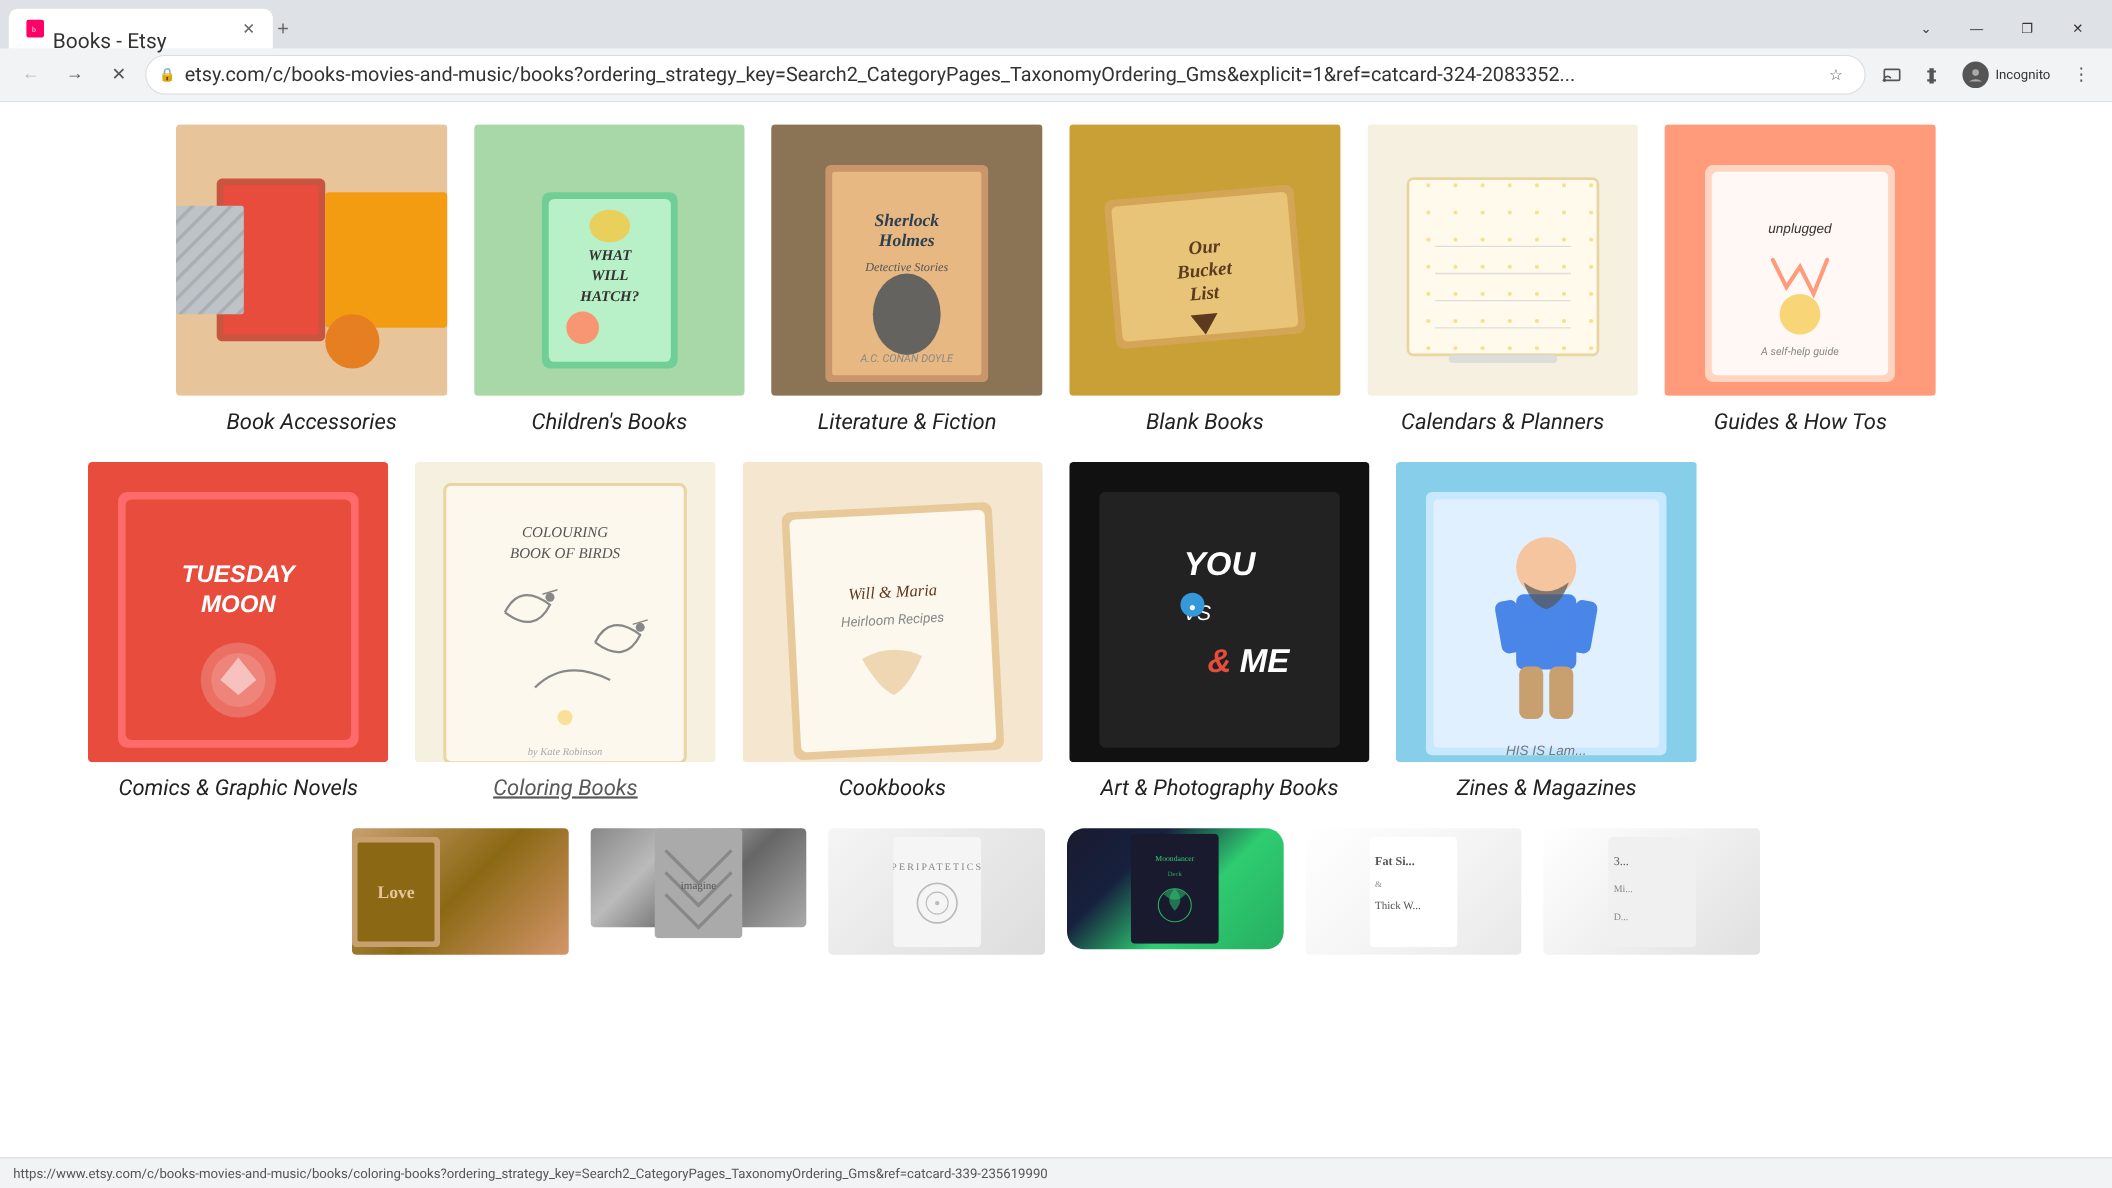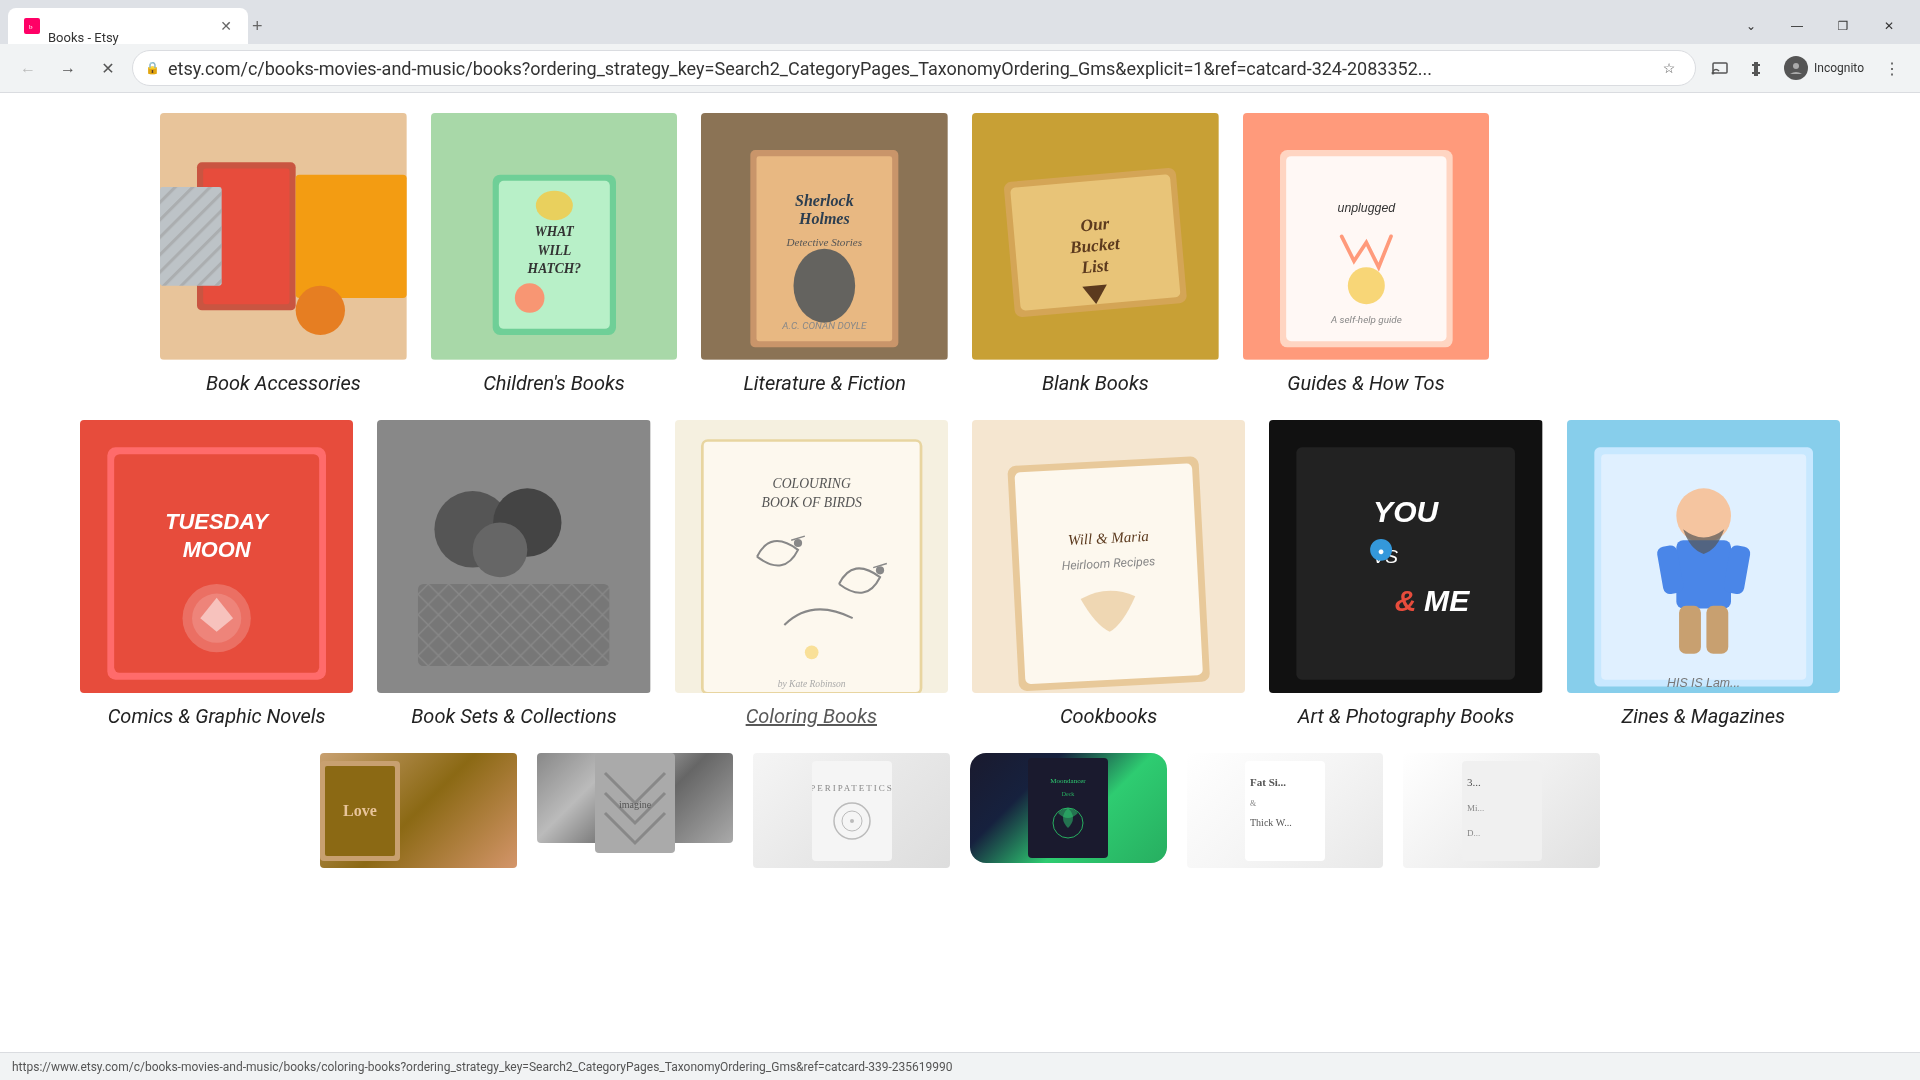--- a/index.html
+++ b/index.html
@@ -3,21 +3,21 @@
   <meta charset="utf-8">
   <style>
     * { margin: 0; padding: 0; box-sizing: border-box; }
     body { font-family: -apple-system, BlinkMacSystemFont, 'Segoe UI', Roboto, sans-serif; background: #fff; width: 1920px; height: 1080px; overflow: hidden; }
 
     
     .browser-chrome { background: #f1f3f4; border-bottom: 1px solid #dadce0; }
     .browser-title-bar { display: flex; align-items: center; padding: 8px 8px 0 8px; background: #dee1e6; }
     .browser-tab { display: flex; align-items: center; background: #fff; border-radius: 8px 8px 0 0; padding: 8px 16px; min-width: 240px; height: 36px; gap: 8px; }
     .browser-tab-favicon { width: 16px; height: 16px; background: #f06; border-radius: 2px; display: flex; align-items: center; justify-content: center; }
-    .browser-tab-title { font-size: 13px; color: #333; flex: 1; white-space: nowrap; overflow: hidden; text-overflow: ellipsis; margin-top: 23px; }
+    .browser-tab-title { font-size: 19px; color: #333; flex: 1; white-space: nowrap; overflow: hidden; text-overflow: ellipsis; margin-top: 23px; }
     .browser-tab-close { color: #666; font-size: 14px; cursor: pointer; }
     .browser-tab-new { background: none; border: none; font-size: 18px; color: #666; cursor: pointer; margin-left: 4px; }
     .win-btn { width: 46px; height: 32px; border: none; background: none; cursor: pointer; font-size: 12px; color: #333; }
 
     .browser-toolbar { display: flex; align-items: center; padding: 6px 12px; gap: 8px; }
     .nav-btn { width: 32px; height: 32px; border: none; background: none; cursor: pointer; border-radius: 50%; display: flex; align-items: center; justify-content: center; color: #555; font-size: 16px; }
     .nav-btn.disabled { color: #bbb; cursor: default; }
     .address-bar { flex: 1; display: flex; align-items: center; background: #fff; border: 1px solid #dadce0; border-radius: 20px; padding: 6px 12px; height: 36px; gap: 8px; }
     .address-bar-icon { color: #555; font-size: 12px; }
     .address-bar-url { font-size: 18px; color: #333; flex: 1; }
@@ -183,20 +183,40 @@
             <rect x="35" y="55" width="130" height="100" rx="4" fill="#e8c478" transform="rotate(-5, 100, 105)"></rect>
             <text x="100" y="95" text-anchor="middle" font-size="14" fill="#5c3a1e" font-family="serif" font-weight="bold" transform="rotate(-5, 100, 95)">Our</text>
             <text x="100" y="112" text-anchor="middle" font-size="14" fill="#5c3a1e" font-family="serif" font-weight="bold" transform="rotate(-5, 100, 112)">Bucket</text>
             <text x="100" y="129" text-anchor="middle" font-size="14" fill="#5c3a1e" font-family="serif" font-weight="bold" transform="rotate(-5, 100, 129)">List</text>
             <path d="M90 140 L100 155 L110 140" fill="#5c3a1e" transform="rotate(-5, 100, 147)"></path>
           </svg>
         </div>
         <span class="category-label">Blank Books</span>
       </a>
 
+      <a class="category-item" href="#">
+        <div class="cat-img-wrapper">
+          <svg width="100%" height="100%" viewBox="0 0 200 200" xmlns="http://www.w3.org/2000/svg">
+            <rect width="200" height="200" fill="#f5f0e0"></rect>
+            <rect x="30" y="40" width="140" height="130" rx="4" fill="#fffaeb" stroke="#e8d5a0" stroke-width="2"></rect>
+            <defs>
+              <pattern id="dots" width="20" height="20" patternUnits="userSpaceOnUse">
+                <circle cx="5" cy="5" r="1.5" fill="#f5c842" opacity="0.6"></circle>
+              </pattern>
+            </defs>
+            <rect x="30" y="40" width="140" height="130" fill="url(#dots)"></rect>
+            <line x1="50" y1="90" x2="150" y2="90" stroke="#ddd" stroke-width="1"></line>
+            <line x1="50" y1="110" x2="150" y2="110" stroke="#ddd" stroke-width="1"></line>
+            <line x1="50" y1="130" x2="150" y2="130" stroke="#ddd" stroke-width="1"></line>
+            <line x1="50" y1="150" x2="150" y2="150" stroke="#ddd" stroke-width="1"></line>
+            <rect x="60" y="170" width="80" height="6" rx="3" fill="#ddd"></rect>
+          </svg>
+        </div>
+        <span class="category-label">Calendars &amp; Planners</span>
+      </a>
 
       <a class="category-item" href="#">
         <div class="cat-img-wrapper">
           <svg width="100%" height="100%" viewBox="0 0 200 200" xmlns="http://www.w3.org/2000/svg">
             <rect width="200" height="200" fill="#ff9a7b"></rect>
             <rect x="30" y="30" width="140" height="160" rx="6" fill="#ffd5c2"></rect>
             <rect x="35" y="35" width="130" height="150" rx="4" fill="#fff8f5"></rect>
             <text x="100" y="80" text-anchor="middle" font-size="10" fill="#333" font-family="sans-serif">unplugged</text>
             <path d="M80 100 L90 120 L100 105 L110 125 L120 100" fill="none" stroke="#ff9a7b" stroke-width="3" stroke-linecap="round"></path>
             <circle cx="100" cy="140" r="15" fill="#f5c842" opacity="0.7"></circle>
@@ -218,38 +238,20 @@
             <text x="100" y="80" text-anchor="middle" font-size="16" fill="#fff" font-family="sans-serif" font-weight="bold">TUESDAY</text>
             <text x="100" y="100" text-anchor="middle" font-size="16" fill="#fff" font-family="sans-serif" font-weight="bold">MOON</text>
             <circle cx="100" cy="145" r="25" fill="#fff" opacity="0.2"></circle>
             <circle cx="100" cy="145" r="18" fill="#fff" opacity="0.15"></circle>
             <path d="M88 145 L100 155 L112 145 L100 130 Z" fill="#fff" opacity="0.5"></path>
           </svg>
         </div>
         <span class="category-label">Comics &amp; Graphic Novels</span>
       </a>
 
-      <a class="category-item" href="#">
-        <div class="cat-img-wrapper">
-          <svg width="100%" height="100%" viewBox="0 0 200 200" xmlns="http://www.w3.org/2000/svg">
-            <rect width="200" height="200" fill="#888"></rect>
-            <circle cx="70" cy="80" r="28" fill="#555"></circle>
-            <circle cx="110" cy="75" r="25" fill="#444"></circle>
-            <circle cx="90" cy="95" r="20" fill="#666"></circle>
-            <rect x="30" y="120" width="140" height="60" rx="4" fill="#777"></rect>
-            <defs>
-              <pattern id="diamond" width="15" height="15" patternUnits="userSpaceOnUse">
-                <path d="M7.5 0 L15 7.5 L7.5 15 L0 7.5 Z" fill="none" stroke="#999" stroke-width="1"></path>
-              </pattern>
-            </defs>
-            <rect x="30" y="120" width="140" height="60" rx="4" fill="url(#diamond)" opacity="0.5"></rect>
-          </svg>
-        </div>
-        <span class="category-label">Book Sets &amp; Collections</span>
-      </a>
 
       <a class="category-item" href="#">
         <div class="cat-img-wrapper">
           <svg width="100%" height="100%" viewBox="0 0 200 200" xmlns="http://www.w3.org/2000/svg">
             <rect width="200" height="200" fill="#f5f0e0"></rect>
             <rect x="20" y="15" width="160" height="185" rx="4" fill="#fdf8ee" stroke="#e8d5a0" stroke-width="2"></rect>
             <text x="100" y="50" text-anchor="middle" font-size="10" fill="#555" font-family="serif">COLOURING</text>
             <text x="100" y="64" text-anchor="middle" font-size="10" fill="#555" font-family="serif">BOOK OF BIRDS</text>
 
             <path d="M60 100 Q70 80 90 95 Q80 115 60 100" fill="none" stroke="#888" stroke-width="1.5"></path>

